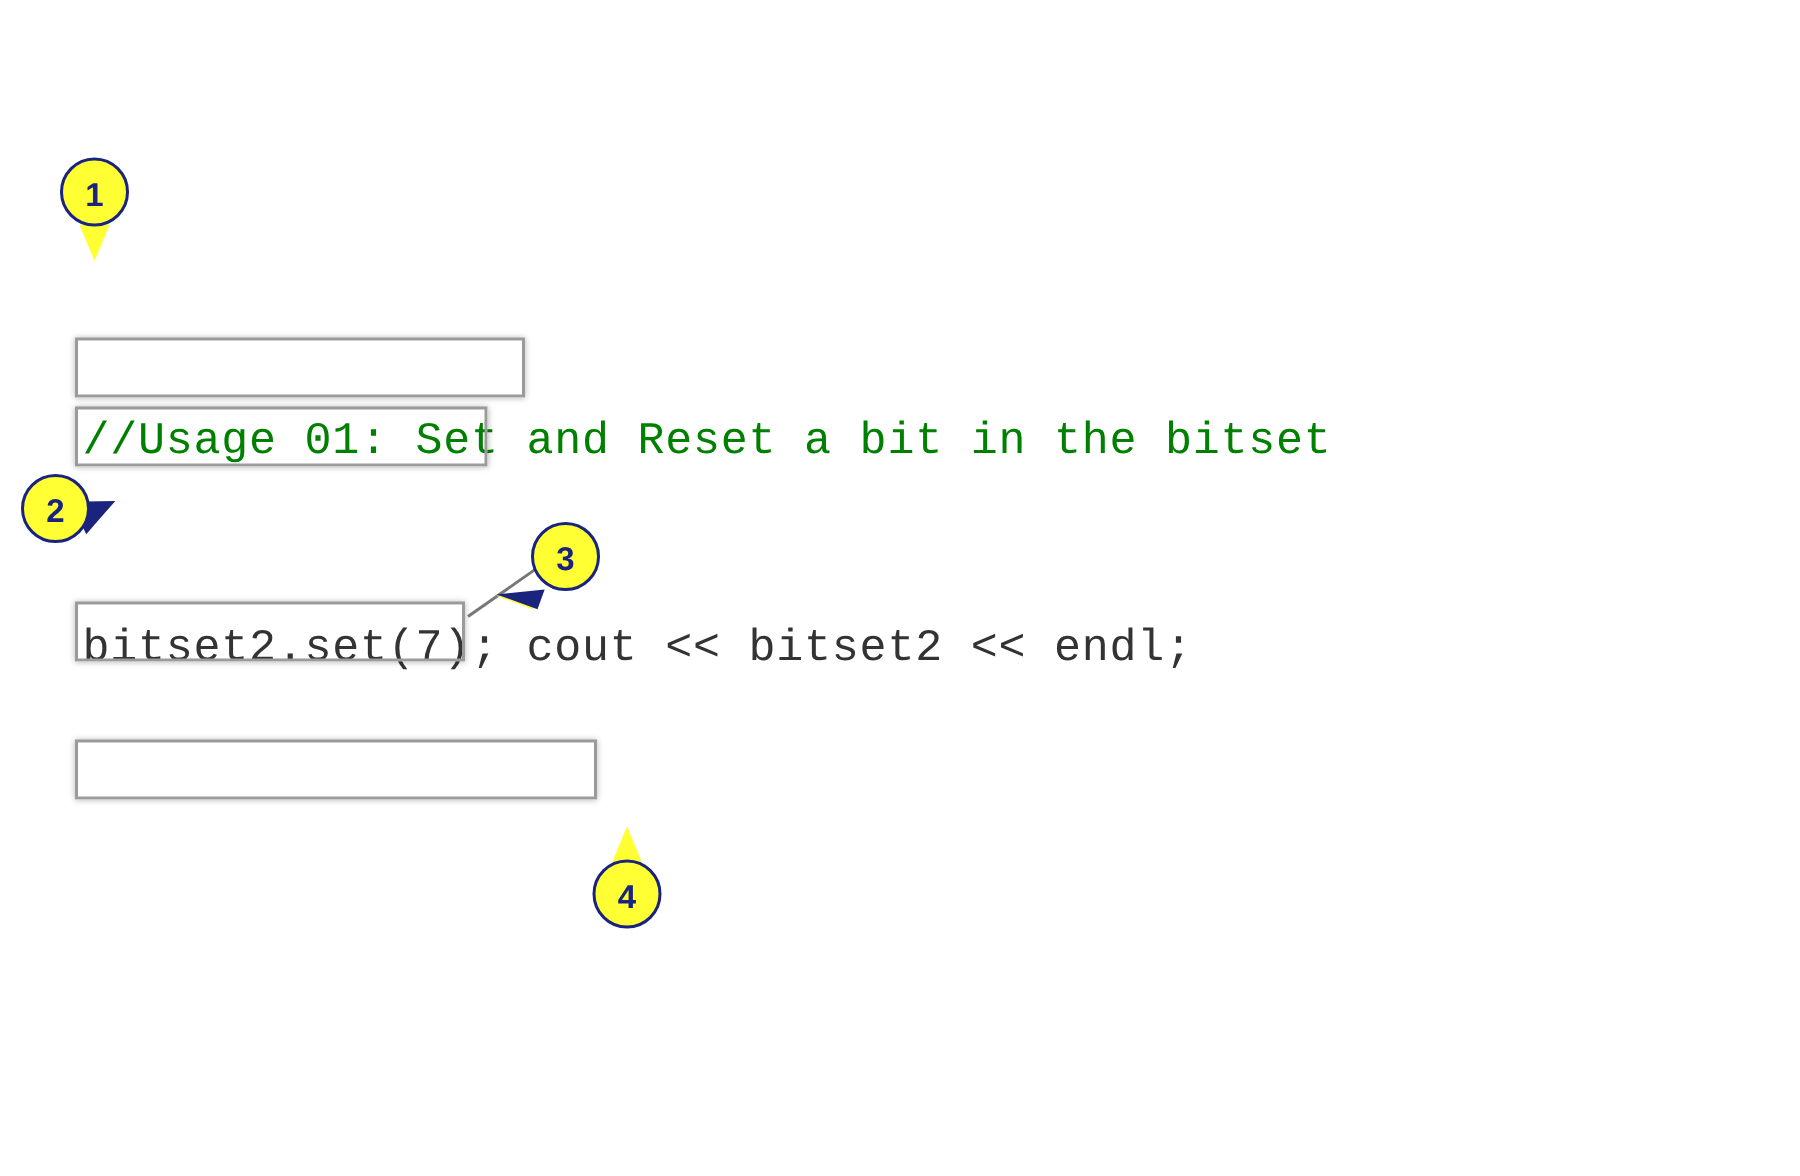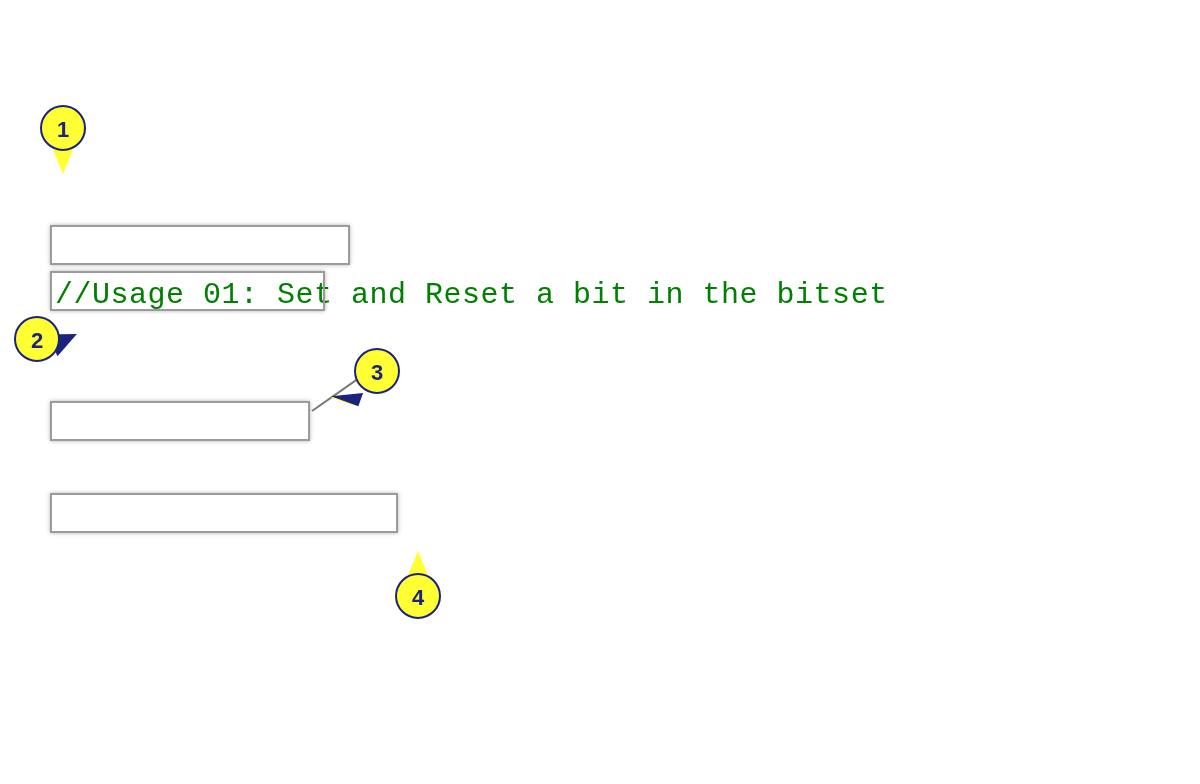--- a/index.html
+++ b/index.html
@@ -134,20 +134,21 @@
     transform-origin: left center;
   }
 </style>
 </head>
 <body>
 
 <div class="canvas">
 
   <div class="code">
     <span class="code-line"><span class="comment">//Usage 01: Set and Reset a bit in the bitset</span></span>
+    <span class="code-line">bitset2.set(7); cout &lt;&lt; bitset2 &lt;&lt; endl;</span>
     
     
     
     
   </div>
 
   <div class="hl" style="left:50px; top:225px; width:300px; height:40px;"></div>
   <div class="hl" style="left:50px; top:271px; width:275px; height:40px;"></div>
   <div class="hl" style="left:50px; top:401px; width:260px; height:40px;"></div>
   <div class="hl" style="left:50px; top:493px; width:348px; height:40px;"></div>

